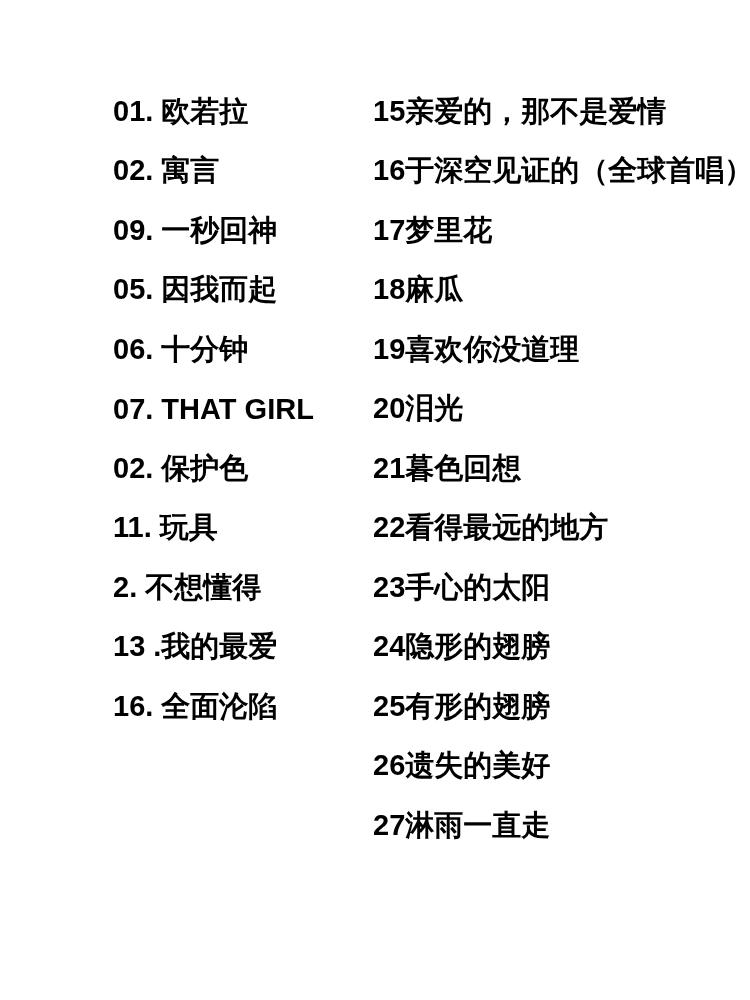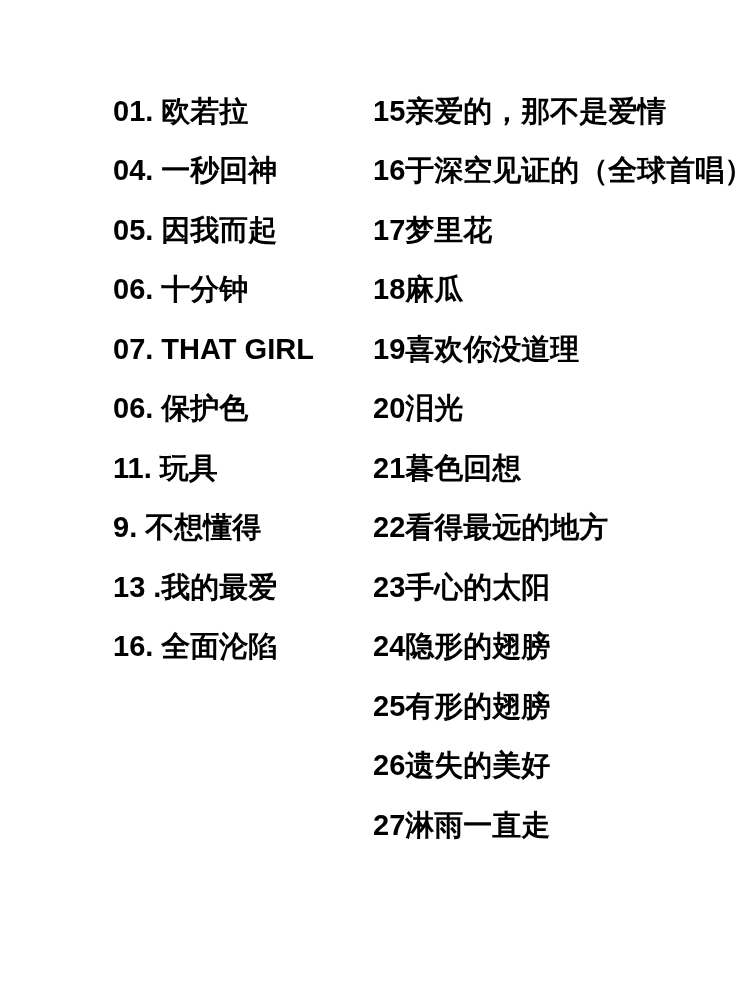--- a/index.html
+++ b/index.html
@@ -38,37 +38,38 @@
 </style>
 </head>
 <body>
 
 <div class="page">
   <div class="columns">
     <div class="col">
 
         <div class="row">01. 欧若拉</div>
 
+        <div class="row">02. 寓言</div>
 
 
-        <div class="row">04. 一秒回神</div>
+        <div class="row">09. 一秒回神</div>
 
         <div class="row">05. 因我而起</div>
 
         <div class="row">06. 十分钟</div>
 
         <div class="row">07. THAT GIRL</div>
 
-        <div class="row">06. 保护色</div>
+        <div class="row">02. 保护色</div>
 
 
 
         <div class="row">11. 玩具</div>
 
-        <div class="row">9. 不想懂得</div>
+        <div class="row">2. 不想懂得</div>
 
         <div class="row">13 .我的最爱</div>
 
         <div class="row">16. 全面沦陷</div>
       </div>
     <div class="col">
 
         <div class="row">15亲爱的，那不是爱情</div>
 
         <div class="row">16于深空见证的（全球首唱）</div>

